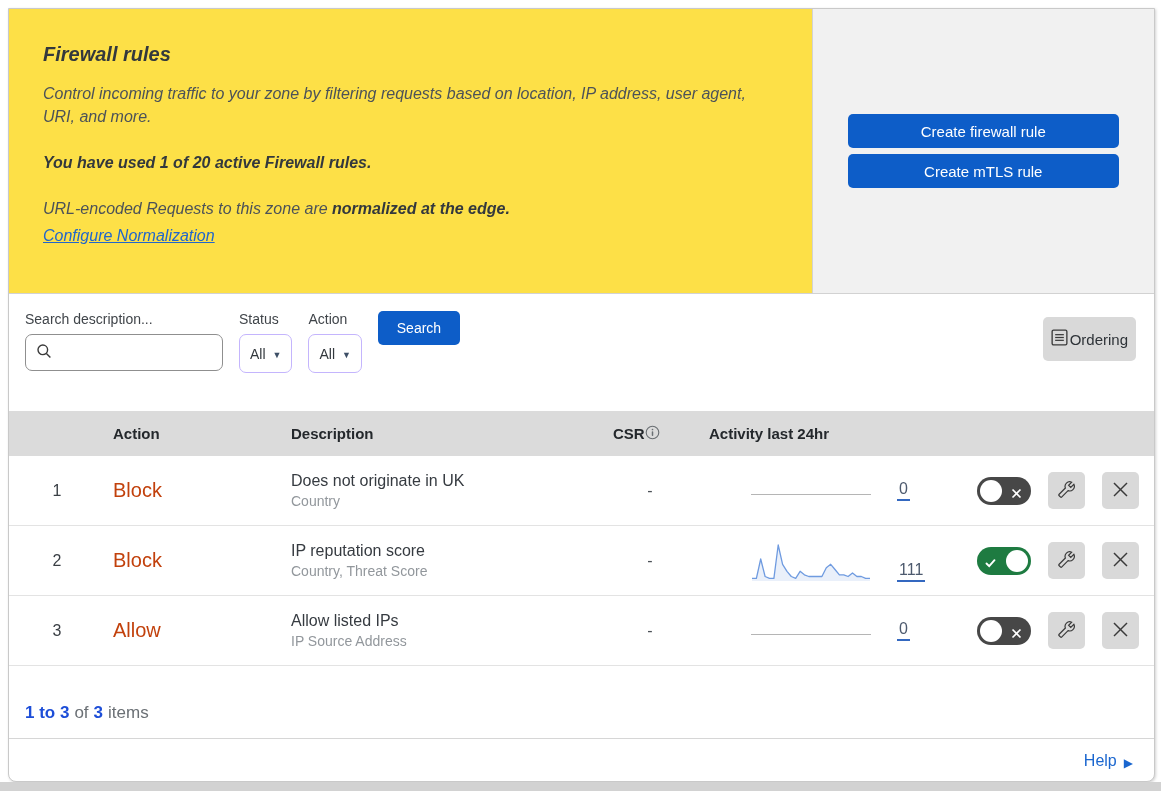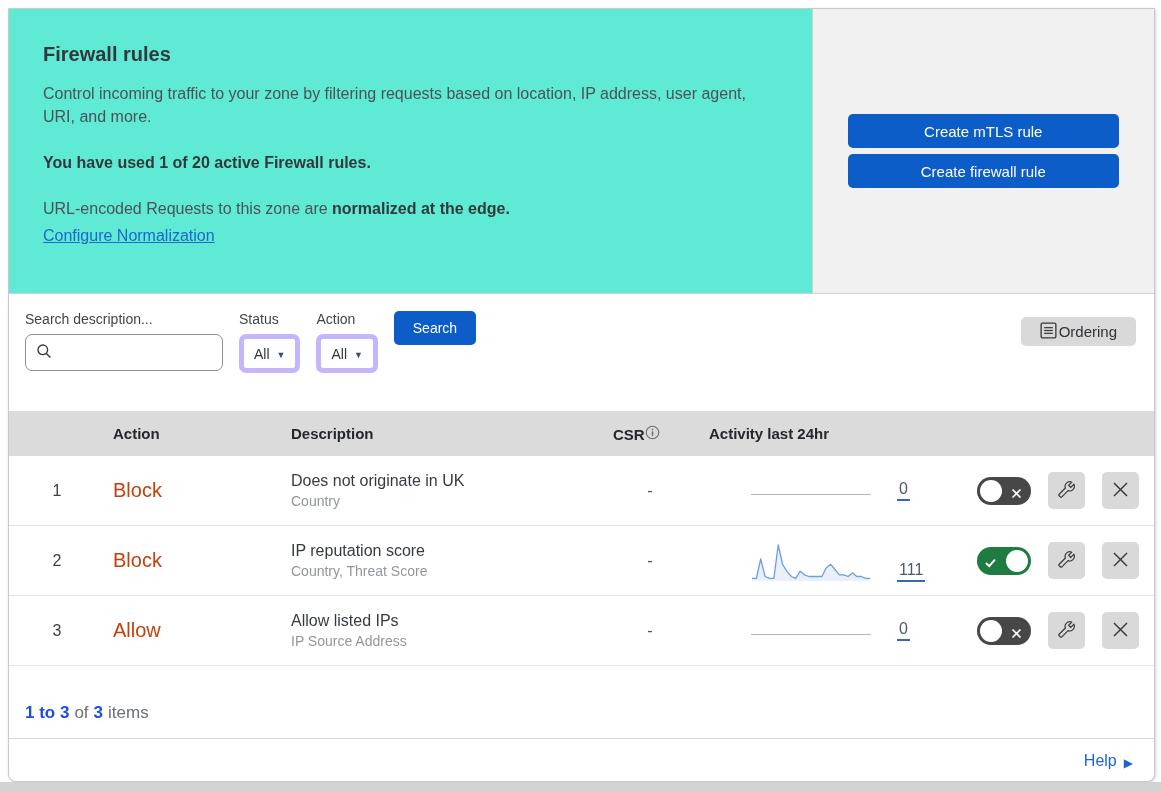--- a/index.html
+++ b/index.html
@@ -5,55 +5,55 @@
   * { margin:0; padding:0; box-sizing:border-box; }
   html,body { width:1161px; height:791px; background:#ffffff;
     font-family:"Liberation Sans","DejaVu Sans",sans-serif; color:#3a3f45; }
   .page { position:relative; width:1161px; height:791px; }
   .card { position:absolute; left:8px; top:8px; width:1147px; height:774px;
     border:1px solid #c9c9c9; border-radius:0 0 8px 8px; background:#fff;
     box-shadow:1px 1px 3px rgba(0,0,0,.18); overflow:hidden; }
 
   
   .top-section { display:flex; height:285px; border-bottom:1px solid #d2d2d2; }
-  .intro { width:804px; padding:34px 44px 0 34px; background:#5eead4; }
+  .intro { width:804px; padding:34px 44px 0 34px; background:#fde047;font-style:italic; }
   .intro h1 { font-size:20px; font-weight:700; color:#33383d; margin-bottom:16px; }
   .intro .desc { font-size:16px; line-height:23px; color:#4c5258; margin-bottom:26px; max-width:710px; }
   .intro .usage { font-size:16px; font-weight:700; color:#33383d; margin-bottom:28px; }
   .intro .norm { font-size:16px; color:#4c5258; margin-bottom:9px; }
   .intro .norm strong { color:#33383d; }
   .link { font-size:16px; color:#2166cb; text-decoration:underline; cursor:pointer; }
 
   .actions-panel { width:343px; background:#f1f1f1; border-left:1px solid #d2d2d2;
     display:flex; flex-direction:column; justify-content:center; gap:6px; padding:0 35px; }
   .btn-primary { background:#0d5dc8; color:#fff; border:none; border-radius:5px;
     height:34px; font-size:15px; font-family:inherit; cursor:pointer; }
 
   
   .filter-bar { height:117px; padding:17px 18px 0 16px; display:flex; justify-content:space-between; }
   .filter-left { display:flex; gap:16px; }
   .field { display:flex; flex-direction:column; gap:7px; }
   .field label { font-size:14px; color:#40454a; }
   .search-box { width:198px; height:37px; border:1px solid #8f8f8f; border-radius:7px;
     display:flex; align-items:center; padding:0 10px; background:#fff; }
   .search-box input { border:none; outline:none; flex:1; font-size:14px; font-family:inherit; background:transparent; }
-  .select { height:39px; border:5px solid #c4b5fd; border-radius:7px; background:#fff;
+  .select { height:39px; border:1px solid #c4b5fd; border-radius:7px; background:#fff;
     display:flex; align-items:center; gap:7px; padding:0 10px; font-size:14px; color:#33383d; cursor:pointer; }
   .caret { font-size:9px; color:#3d4f66; transform:translateY(1px); }
   .btn-search { width:82px; height:34px; margin-bottom:3px; font-size:14px; }
-  .btn-gray { background:#d9d9d9; border:none; border-radius:5px; height:29px; padding:0 19px;
+  .btn-gray { background:#d9d9d9; border:none; border-radius:5px; height:44px; padding:0 8px;
     margin-top:6px; display:flex; align-items:center; gap:2px; font-size:15px; color:#2e3338;
     font-family:inherit; cursor:pointer; align-self:flex-start; }
 
   
   .grid-row { display:grid; grid-template-columns:96px 178px 322px 90px 262px 1fr; align-items:center; }
   .thead { height:45px; background:#dbdbdb; font-size:15px; font-weight:700; color:#24282c; }
   .thead > div { padding-left:8px; }
   .thead .col-num { padding:0; }
-  .csr-h { display:flex; align-items:flex-end; }
+  .csr-h { display:flex; align-items:center; }
   .thead .activity-h { padding-left:14px; }
   .rule-row { height:70px; border-bottom:1px solid #e3e3e3; background:#fff; }
   .col-num { text-align:center; font-size:16px; color:#3a3f45; }
   .col-action { padding-left:8px; font-size:20px; color:#c2410c; }
   .col-desc { padding-left:8px; }
   .col-desc .d1 { font-size:16px; color:#363b41; margin-bottom:3px; }
   .col-desc .d2 { font-size:14px; color:#92979c; }
   .col-csr { text-align:center; font-size:16px; color:#4c5258; }
   .col-activity { display:flex; align-items:flex-end; gap:26px; padding-left:56px; }
   .flat-line { width:120px; border-bottom:1px solid #b5b5b5; margin-bottom:6px; }
@@ -91,22 +91,22 @@
 
     <div class="top-section">
       <div class="intro">
         <h1>Firewall rules</h1>
         <p class="desc">Control incoming traffic to your zone by filtering requests based on location, IP address, user agent, URI, and more.</p>
         <p class="usage">You have used 1 of 20 active Firewall rules.</p>
         <p class="norm"><span>URL-encoded Requests to this zone are </span><strong>normalized at the edge.</strong></p>
         <a class="link">Configure Normalization</a>
       </div>
       <div class="actions-panel">
+        <button class="btn-primary">Create firewall rule</button>
         <button class="btn-primary">Create mTLS rule</button>
-        <button class="btn-primary">Create firewall rule</button>
       </div>
     </div>
 
     <div class="filter-bar">
       <div class="filter-left">
         <div class="field">
           <label>Search description...</label>
           <div class="search-box">
             <span>
               <svg width="16" height="16" viewBox="0 0 16 16">

